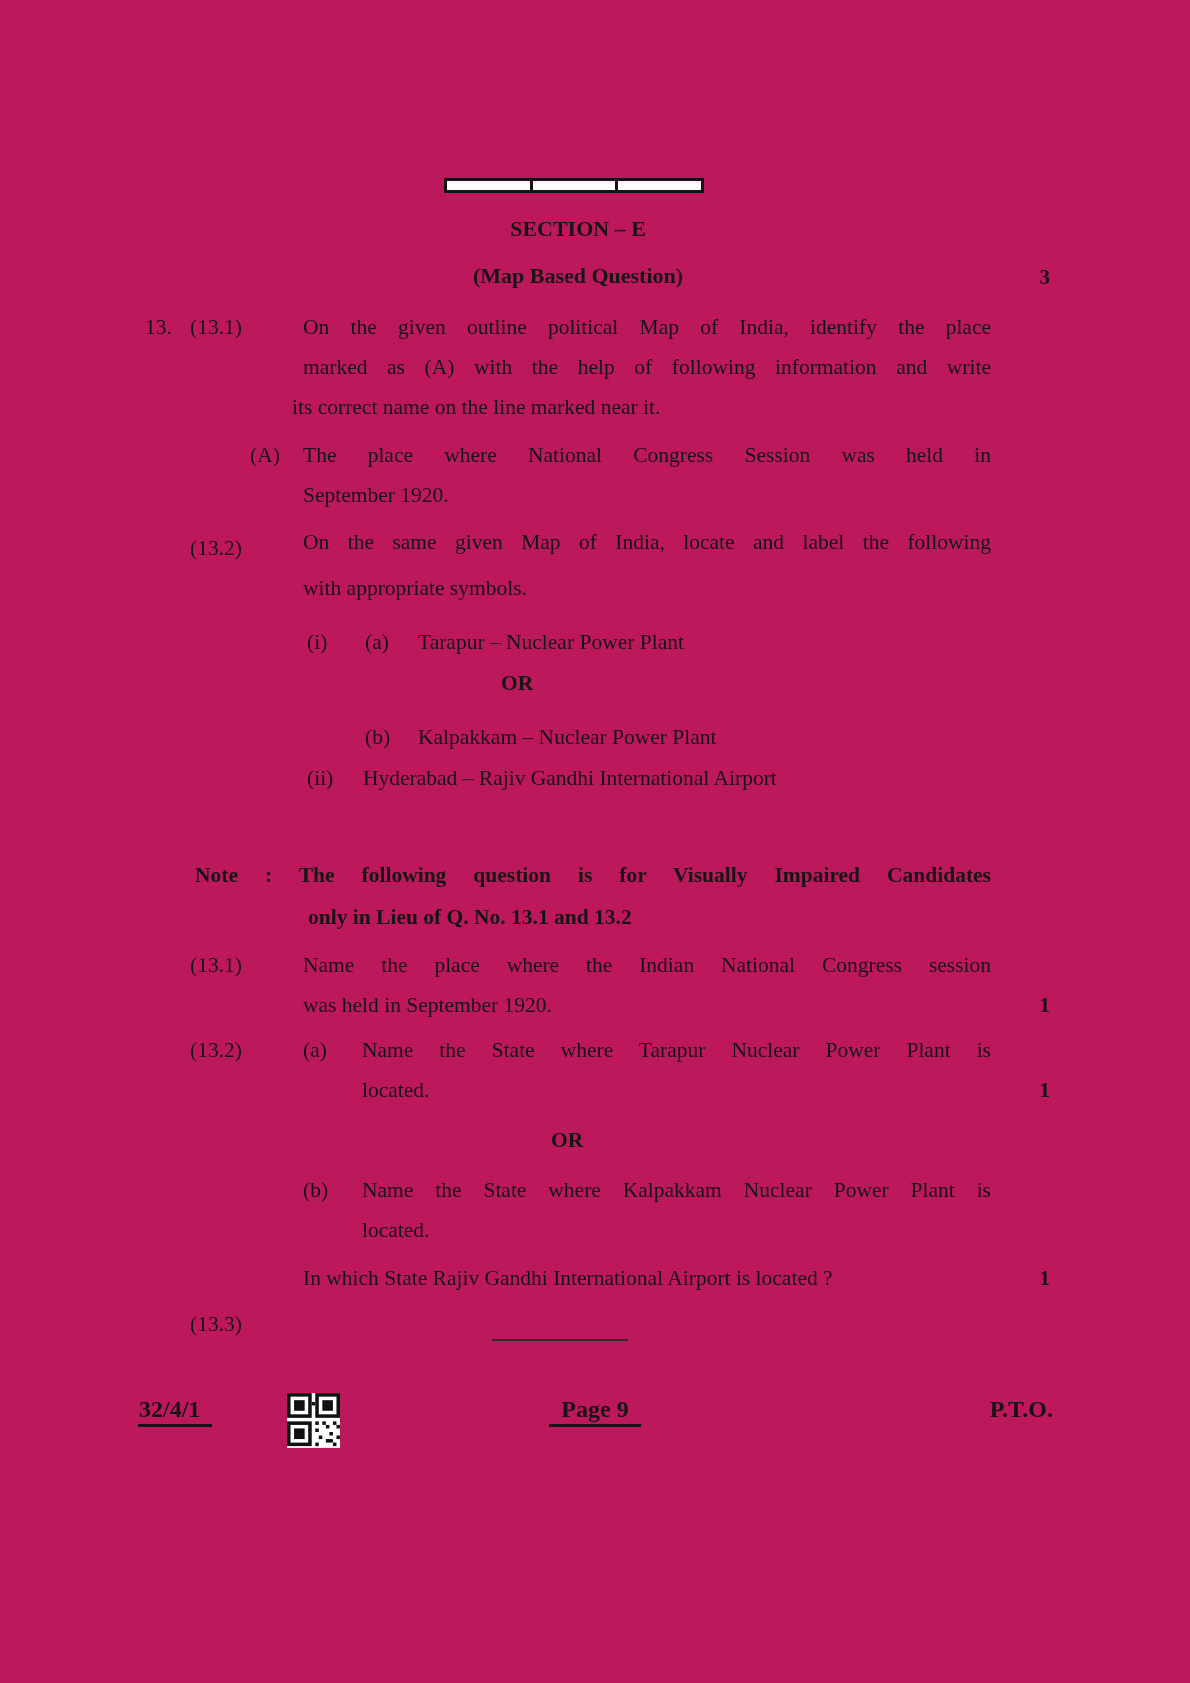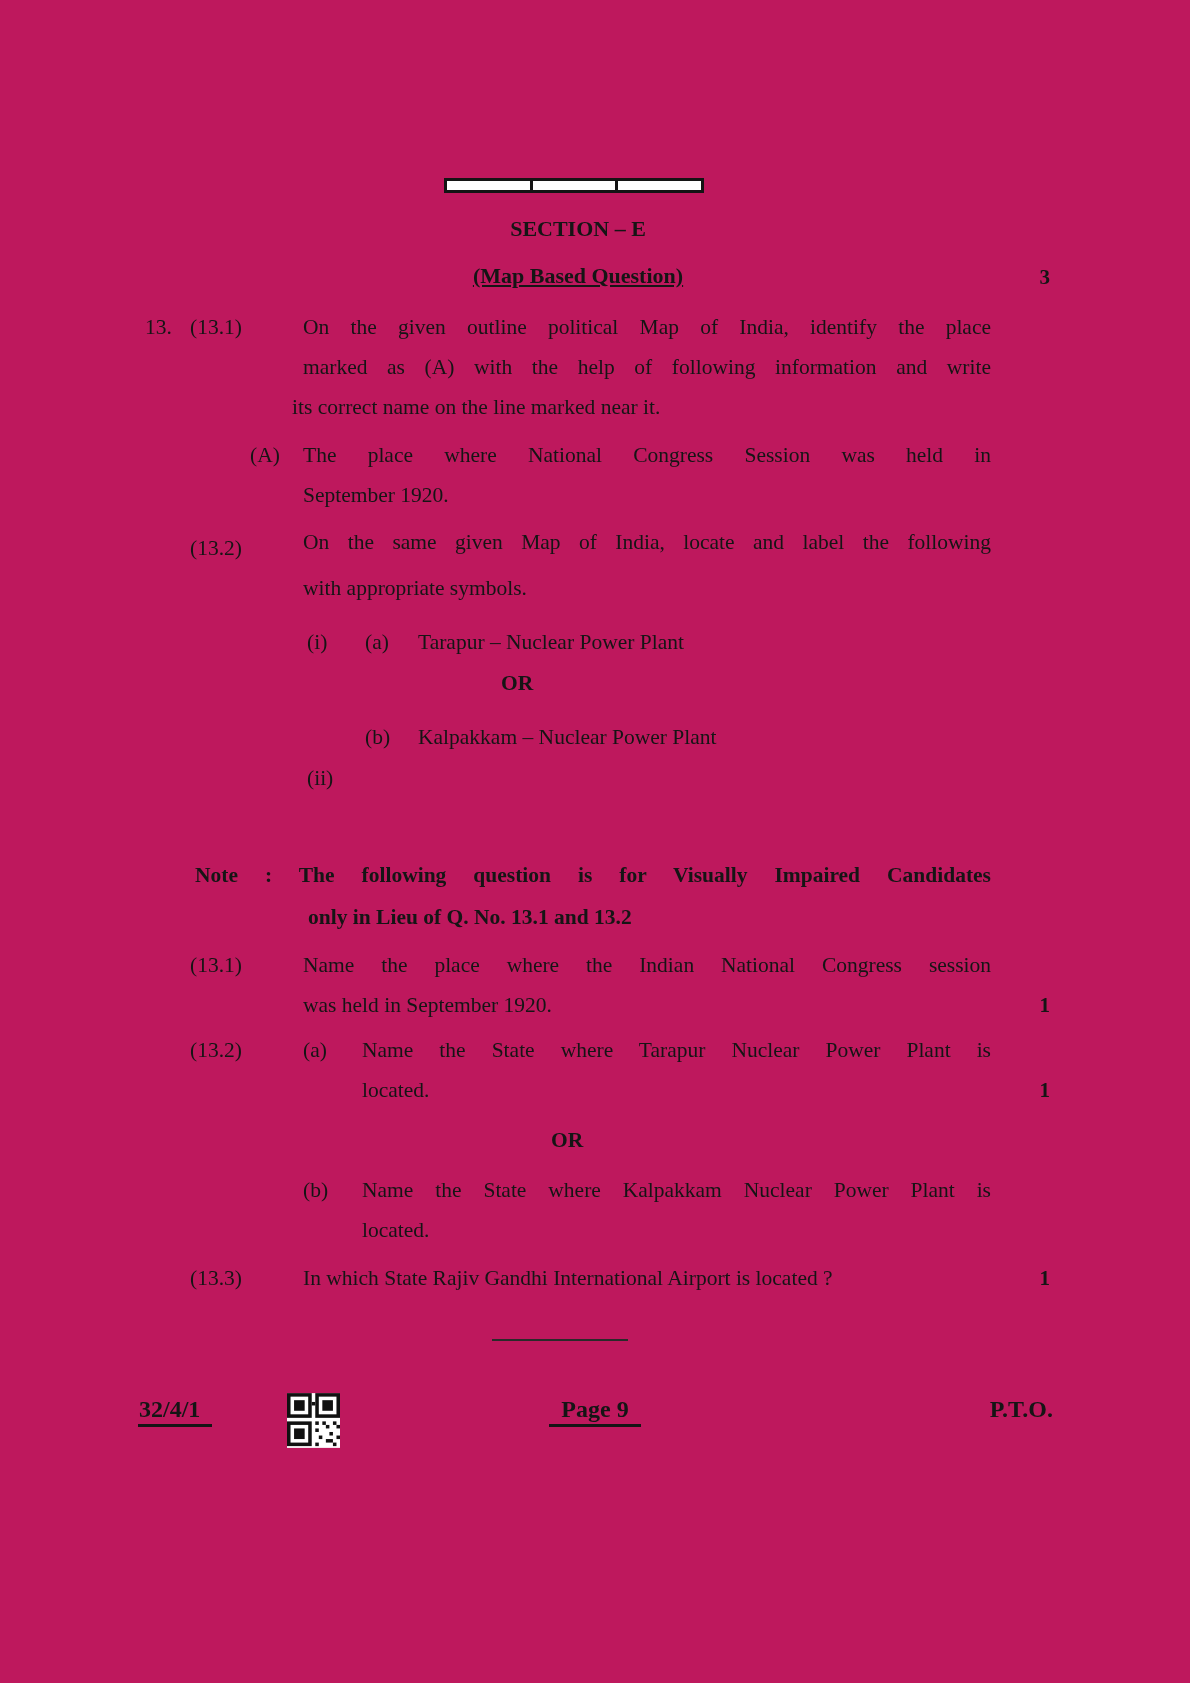--- a/index.html
+++ b/index.html
@@ -27,21 +27,21 @@
 
 <div class="page">
 
   <div class="abs topbar" style="left:444px;top:178px;width:260px;height:15px;">
     <span class="seg"></span>
     <span class="seg mid"></span>
     <span class="seg"></span>
   </div>
 
   <div class="abs heading" style="left:145px;top:209px;width:866px;">SECTION – E</div>
-  <div class="abs heading" style="left:145px;top:256px;width:866px;text-decoration:underline;">(Map Based Question)</div>
+  <div class="abs heading" style="left:145px;top:256px;width:866px;">(Map Based Question)</div>
   <div class="abs mark" style="left:1000px;top:257px;">3</div>
 
   <div class="abs t" style="left:145px;top:307px;">13.</div>
   <div class="abs t" style="left:190px;top:307px;">(13.1)</div>
   <div class="abs t j" style="left:303px;top:307px;width:688px;">On the given outline political Map of India, identify the place</div>
   <div class="abs t j" style="left:303px;top:347px;width:688px;">marked as (A) with the help of following information and write</div>
   <div class="abs t" style="left:292px;top:387px;width:688px;">its correct name on the line marked near it.</div>
 
   <div class="abs t" style="left:250px;top:435px;">(A)</div>
   <div class="abs t j" style="left:303px;top:435px;width:688px;">The place where National Congress Session was held in</div>
@@ -54,20 +54,21 @@
   <div class="abs t" style="left:307px;top:622px;">(i)</div>
   <div class="abs t" style="left:365px;top:622px;">(a)</div>
   <div class="abs t" style="left:418px;top:622px;">Tarapur – Nuclear Power Plant</div>
 
   <div class="abs t b" style="left:501px;top:663px;">OR</div>
 
   <div class="abs t" style="left:365px;top:717px;">(b)</div>
   <div class="abs t" style="left:418px;top:717px;">Kalpakkam – Nuclear Power Plant</div>
 
   <div class="abs t" style="left:307px;top:758px;">(ii)</div>
+  <div class="abs t" style="left:363px;top:758px;">Hyderabad – Rajiv Gandhi International Airport</div>
 
   <div class="abs t b j" style="left:195px;top:855px;width:796px;">Note : The following question is for Visually Impaired Candidates</div>
   <div class="abs t b" style="left:308px;top:897px;">only in Lieu of Q. No. 13.1 and 13.2</div>
 
   <div class="abs t" style="left:190px;top:945px;">(13.1)</div>
   <div class="abs t j" style="left:303px;top:945px;width:688px;">Name the place where the Indian National Congress session</div>
   <div class="abs t" style="left:303px;top:985px;width:688px;">was held in September 1920.</div>
   <div class="abs mark" style="left:1000px;top:985px;">1</div>
 
   <div class="abs t" style="left:190px;top:1030px;">(13.2)</div>
@@ -75,21 +76,21 @@
   <div class="abs t j" style="left:362px;top:1030px;width:629px;">Name the State where Tarapur Nuclear Power Plant is</div>
   <div class="abs t" style="left:362px;top:1070px;width:629px;">located.</div>
   <div class="abs mark" style="left:1000px;top:1070px;">1</div>
 
   <div class="abs t b" style="left:551px;top:1120px;">OR</div>
 
   <div class="abs t" style="left:303px;top:1170px;">(b)</div>
   <div class="abs t j" style="left:362px;top:1170px;width:629px;">Name the State where Kalpakkam Nuclear Power Plant is</div>
   <div class="abs t" style="left:362px;top:1210px;width:629px;">located.</div>
 
-  <div class="abs t" style="left:190px;top:1258px;">(13.3)</div>
+  <div class="abs t" style="left:190px;top:1304px;">(13.3)</div>
   <div class="abs t" style="left:303px;top:1258px;">In which State Rajiv Gandhi International Airport is located ?</div>
   <div class="abs mark" style="left:1000px;top:1258px;">1</div>
 
   <div class="abs divider" style="left:492px;top:1339px;width:136px;height:2px;"></div>
 
   <div class="abs footer-text" style="left:139px;top:1396px;">32/4/1</div>
   <div class="abs rule" style="left:138px;top:1424px;width:74px;height:3px;"></div>
 
   <div class="abs" style="left:287px;top:1393px;width:53px;height:55px;">
     <svg width="53" height="55" viewBox="0 0 30 31" xmlns="http://www.w3.org/2000/svg">

